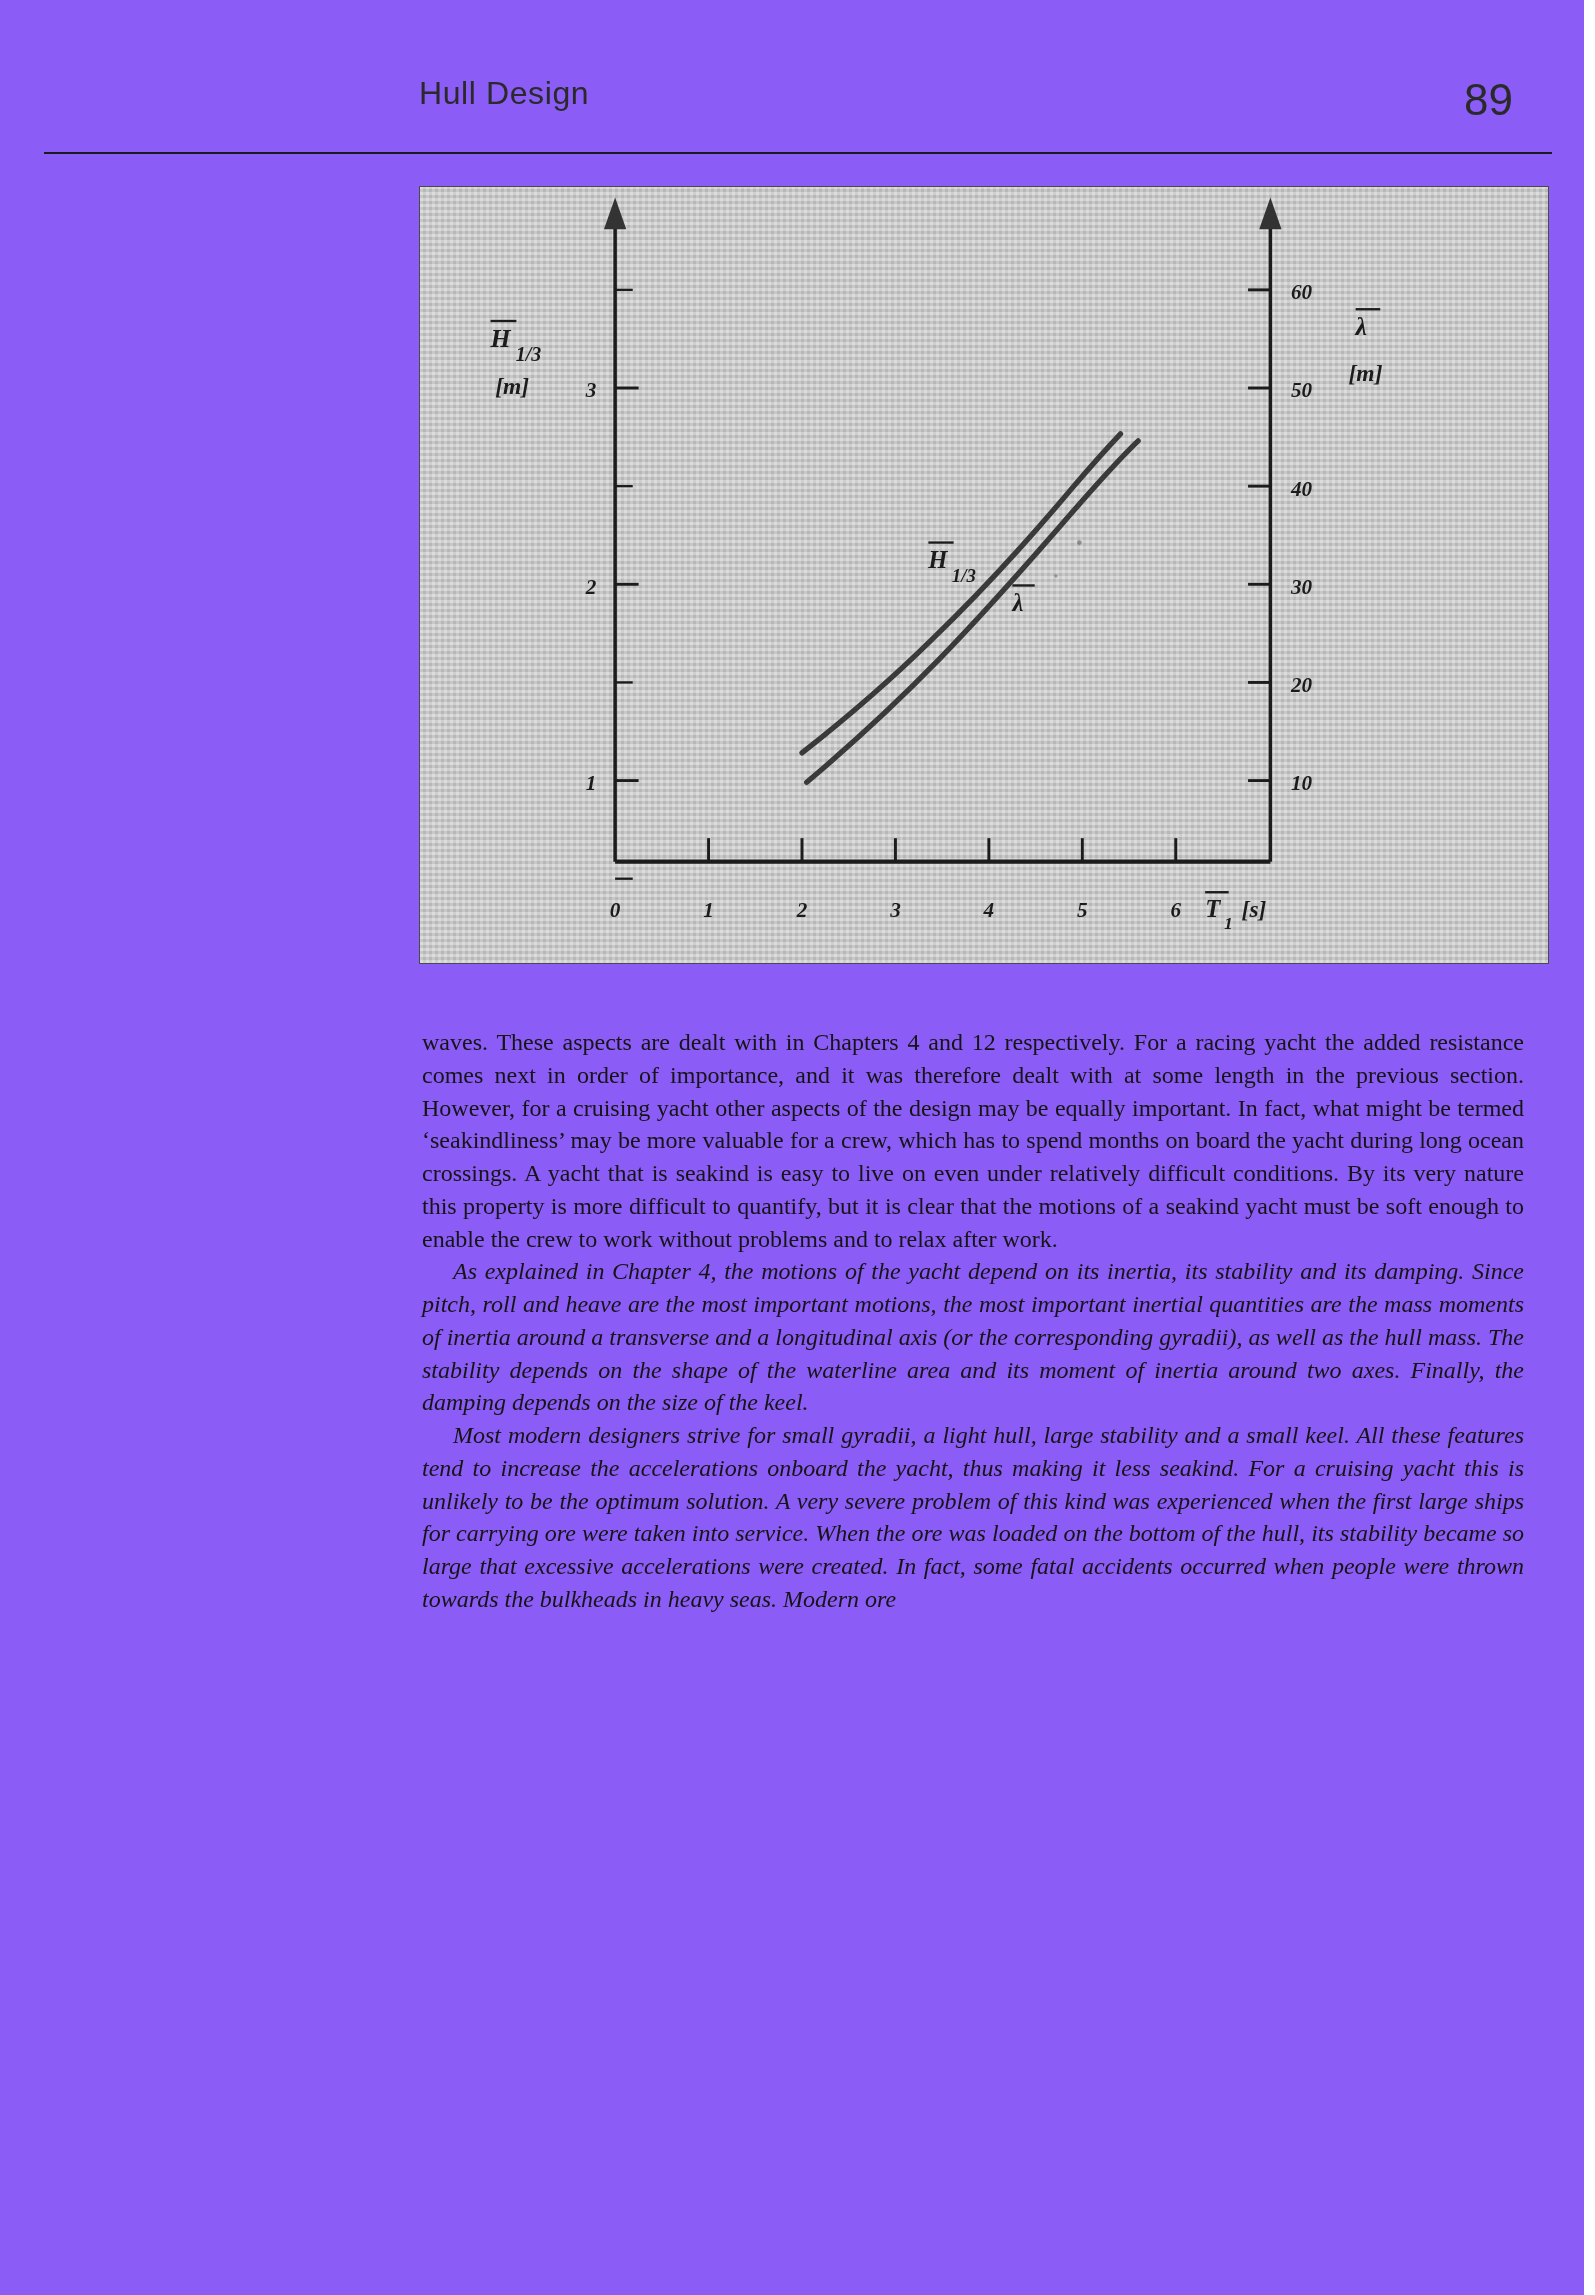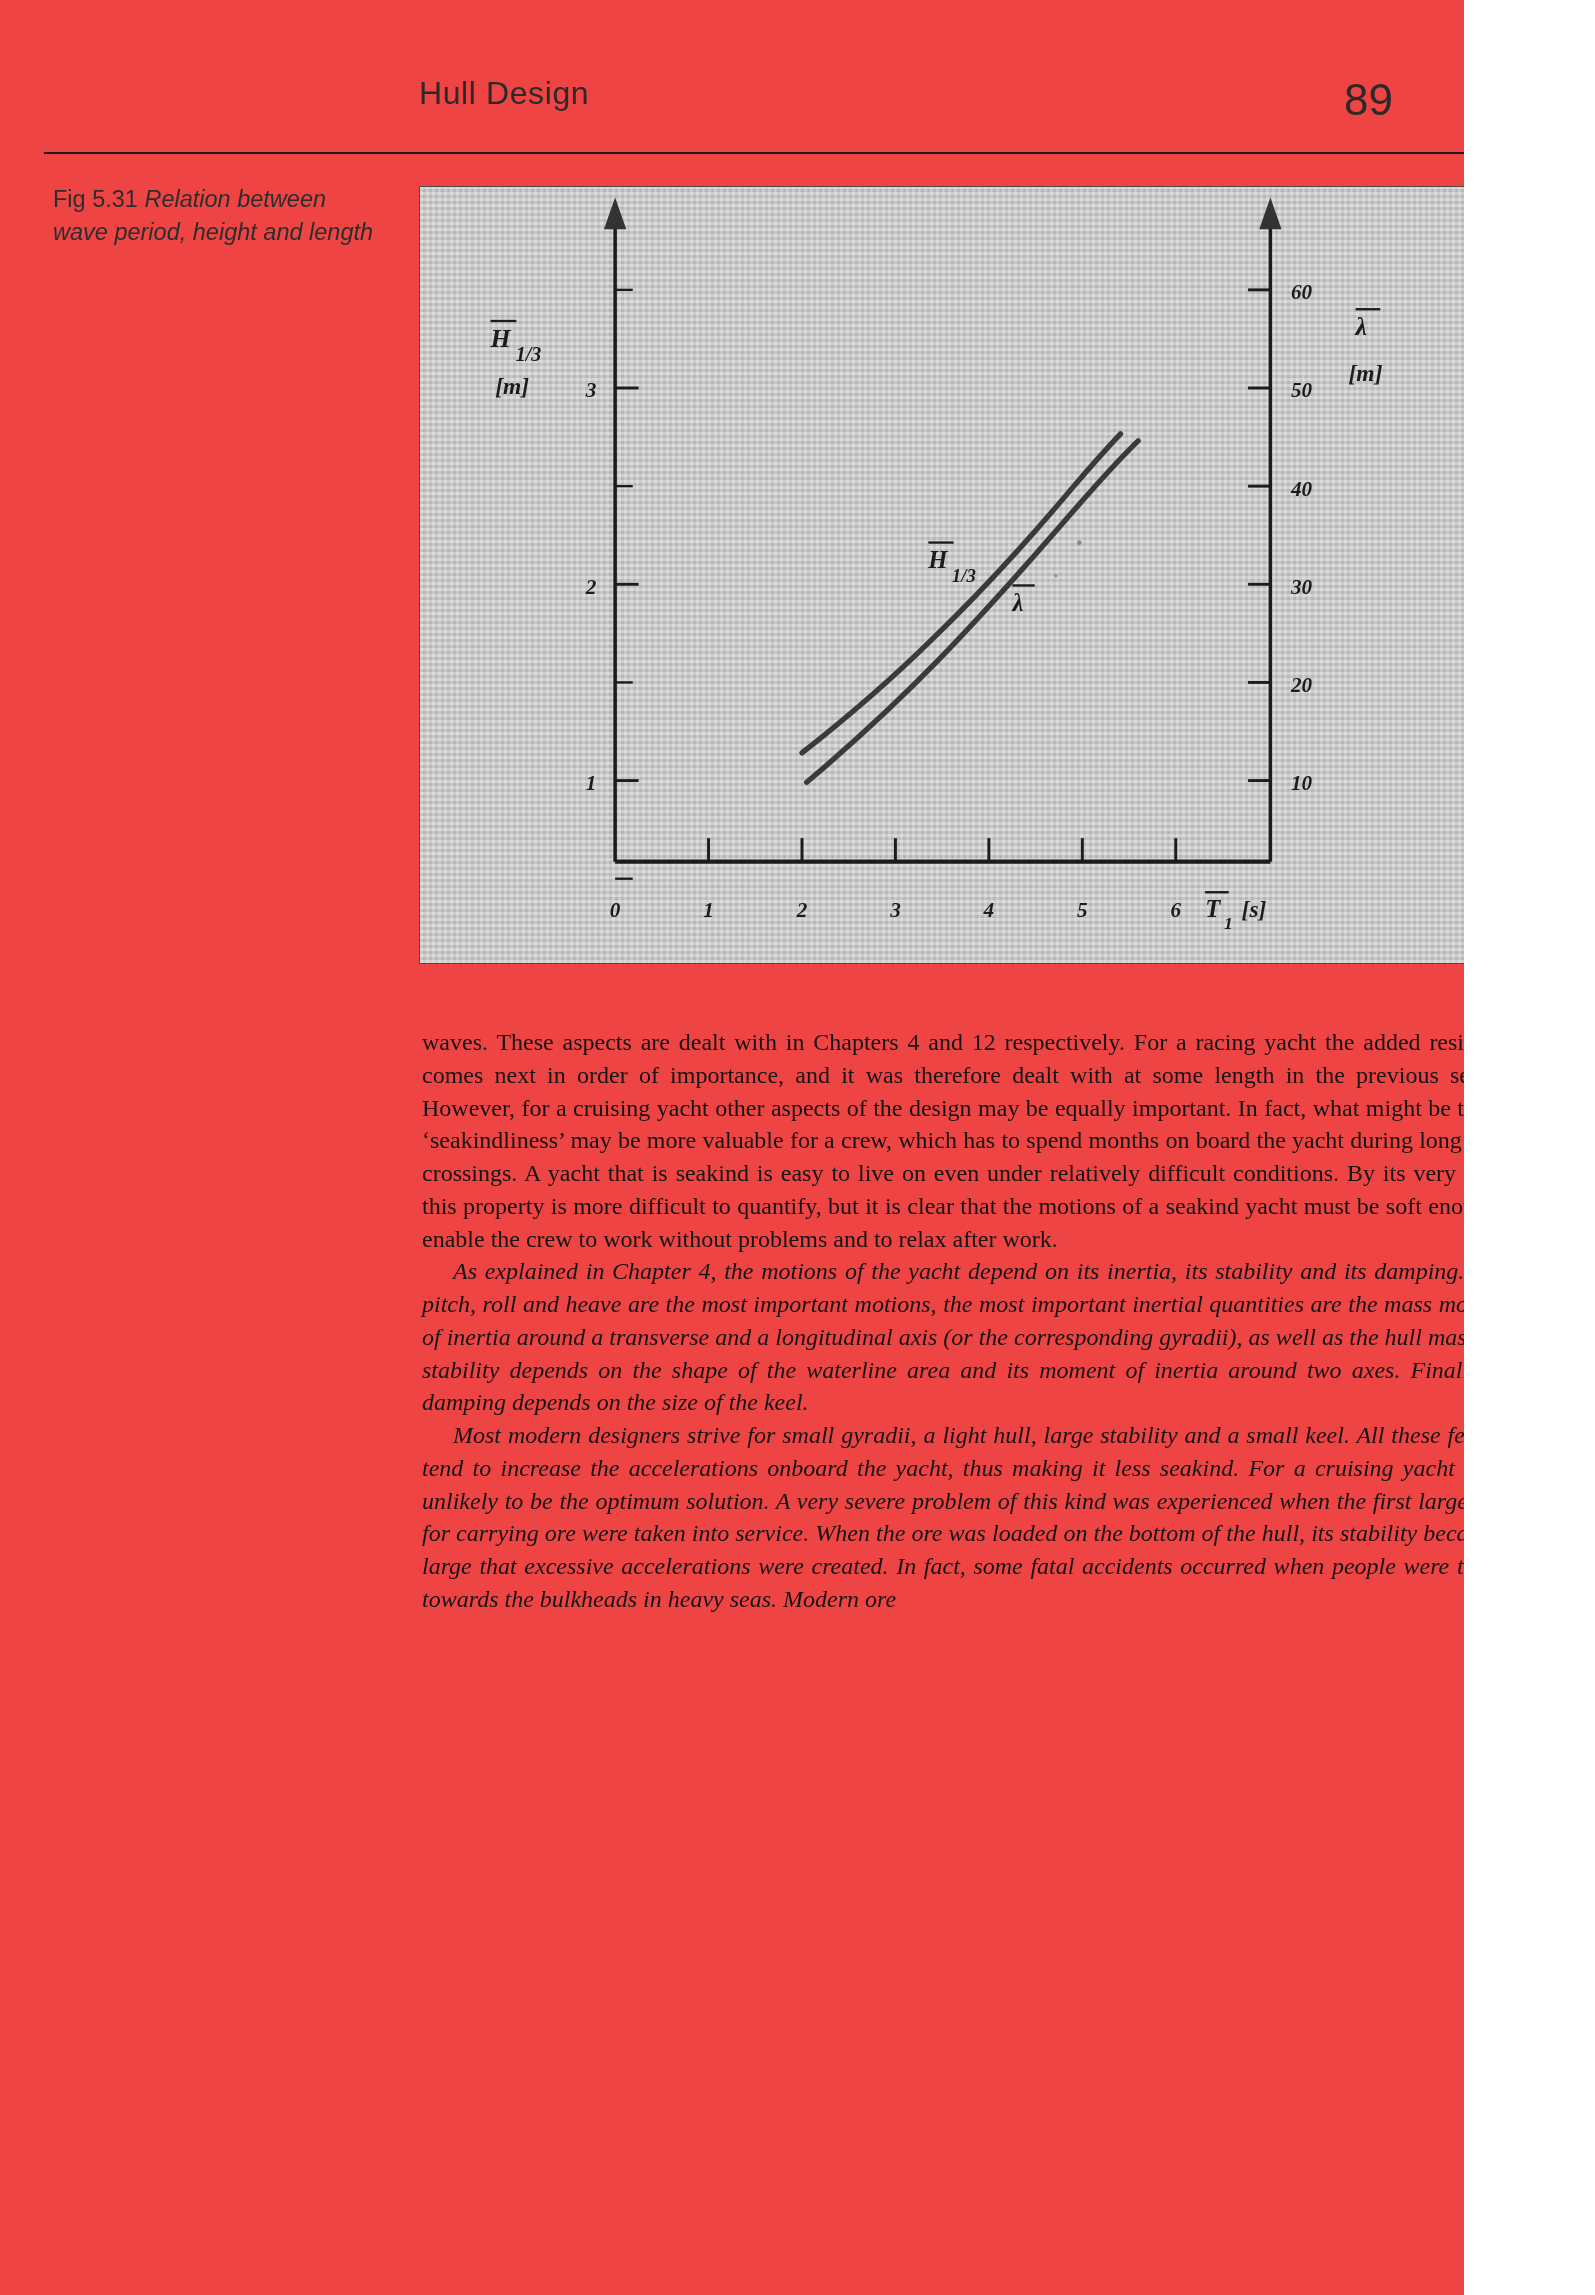--- a/index.html
+++ b/index.html
@@ -3,23 +3,23 @@
 <meta charset="utf-8">
 <title>Hull Design - Page 89</title>
 <style>
   html, body {
     margin: 0;
     padding: 0;
     background: #ffffff;
   }
   .page {
     position: relative;
-    width: 1464px;
+    width: 1584px;
     height: 2295px;
-    background: #ef4444;
+    background: #8b5cf6;
     font-family: "Liberation Serif", serif;
     overflow: hidden;
   }
 
   
   .running-head {
     position: absolute;
     left: 419px;
     top: 75px;
     font-family: "Liberation Sans", sans-serif;
@@ -119,23 +119,20 @@
 </style>
 </head>
 <body>
 
 <div class="page">
 
   <div class="running-head">Hull Design</div>
   <div class="page-number">89</div>
   <div class="head-rule"></div>
 
-  <div class="fig-caption">
-    <span class="fig-num">Fig 5.31 </span><span class="fig-title">Relation between wave period, height and length</span>
-  </div>
 
   <div class="figure-box">
     <div class="noise"></div>
 
     <svg width="1126" height="774" viewBox="0 0 1916 1317">
 
       <g>
         <line x1="332" y1="1148" x2="332" y2="48" stroke="#1c1c1c" stroke-width="6"></line>
         <polygon points="332,18 313,72 351,72" fill="#333"></polygon>
 

